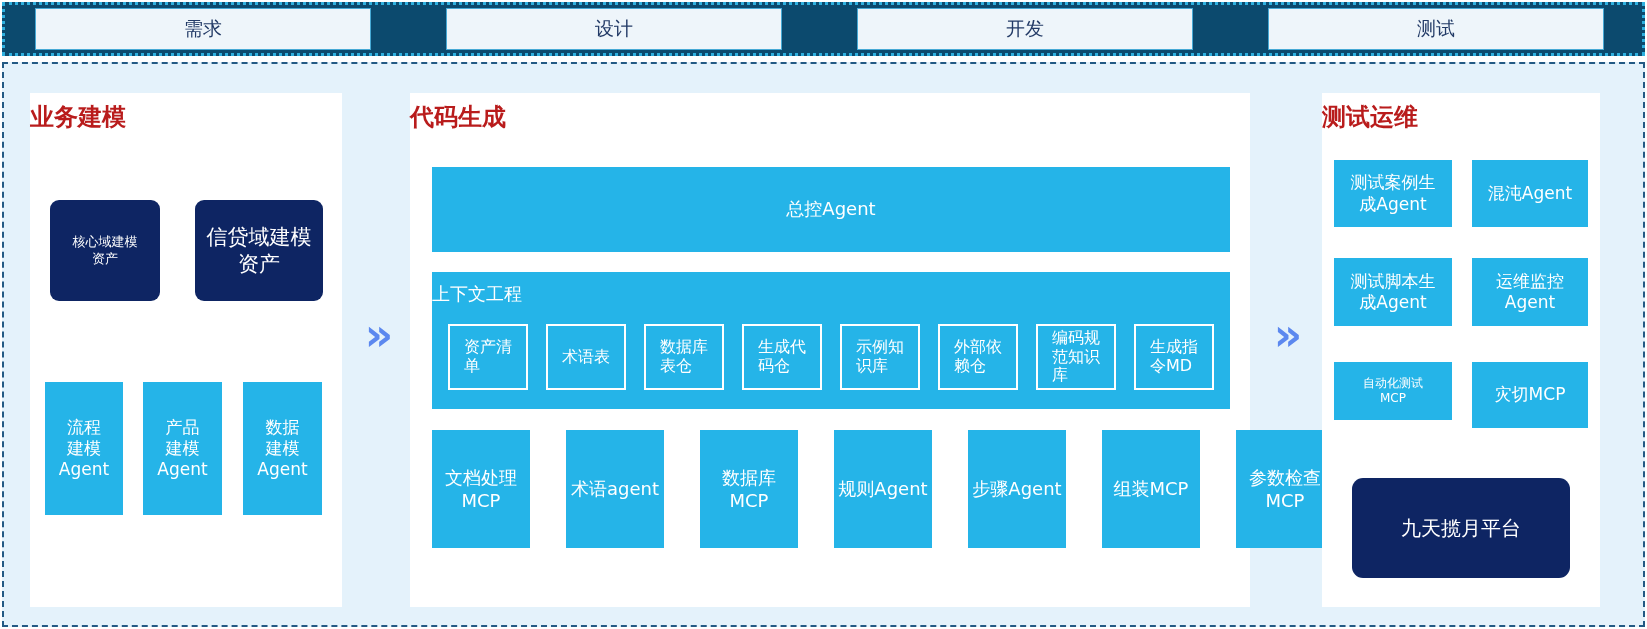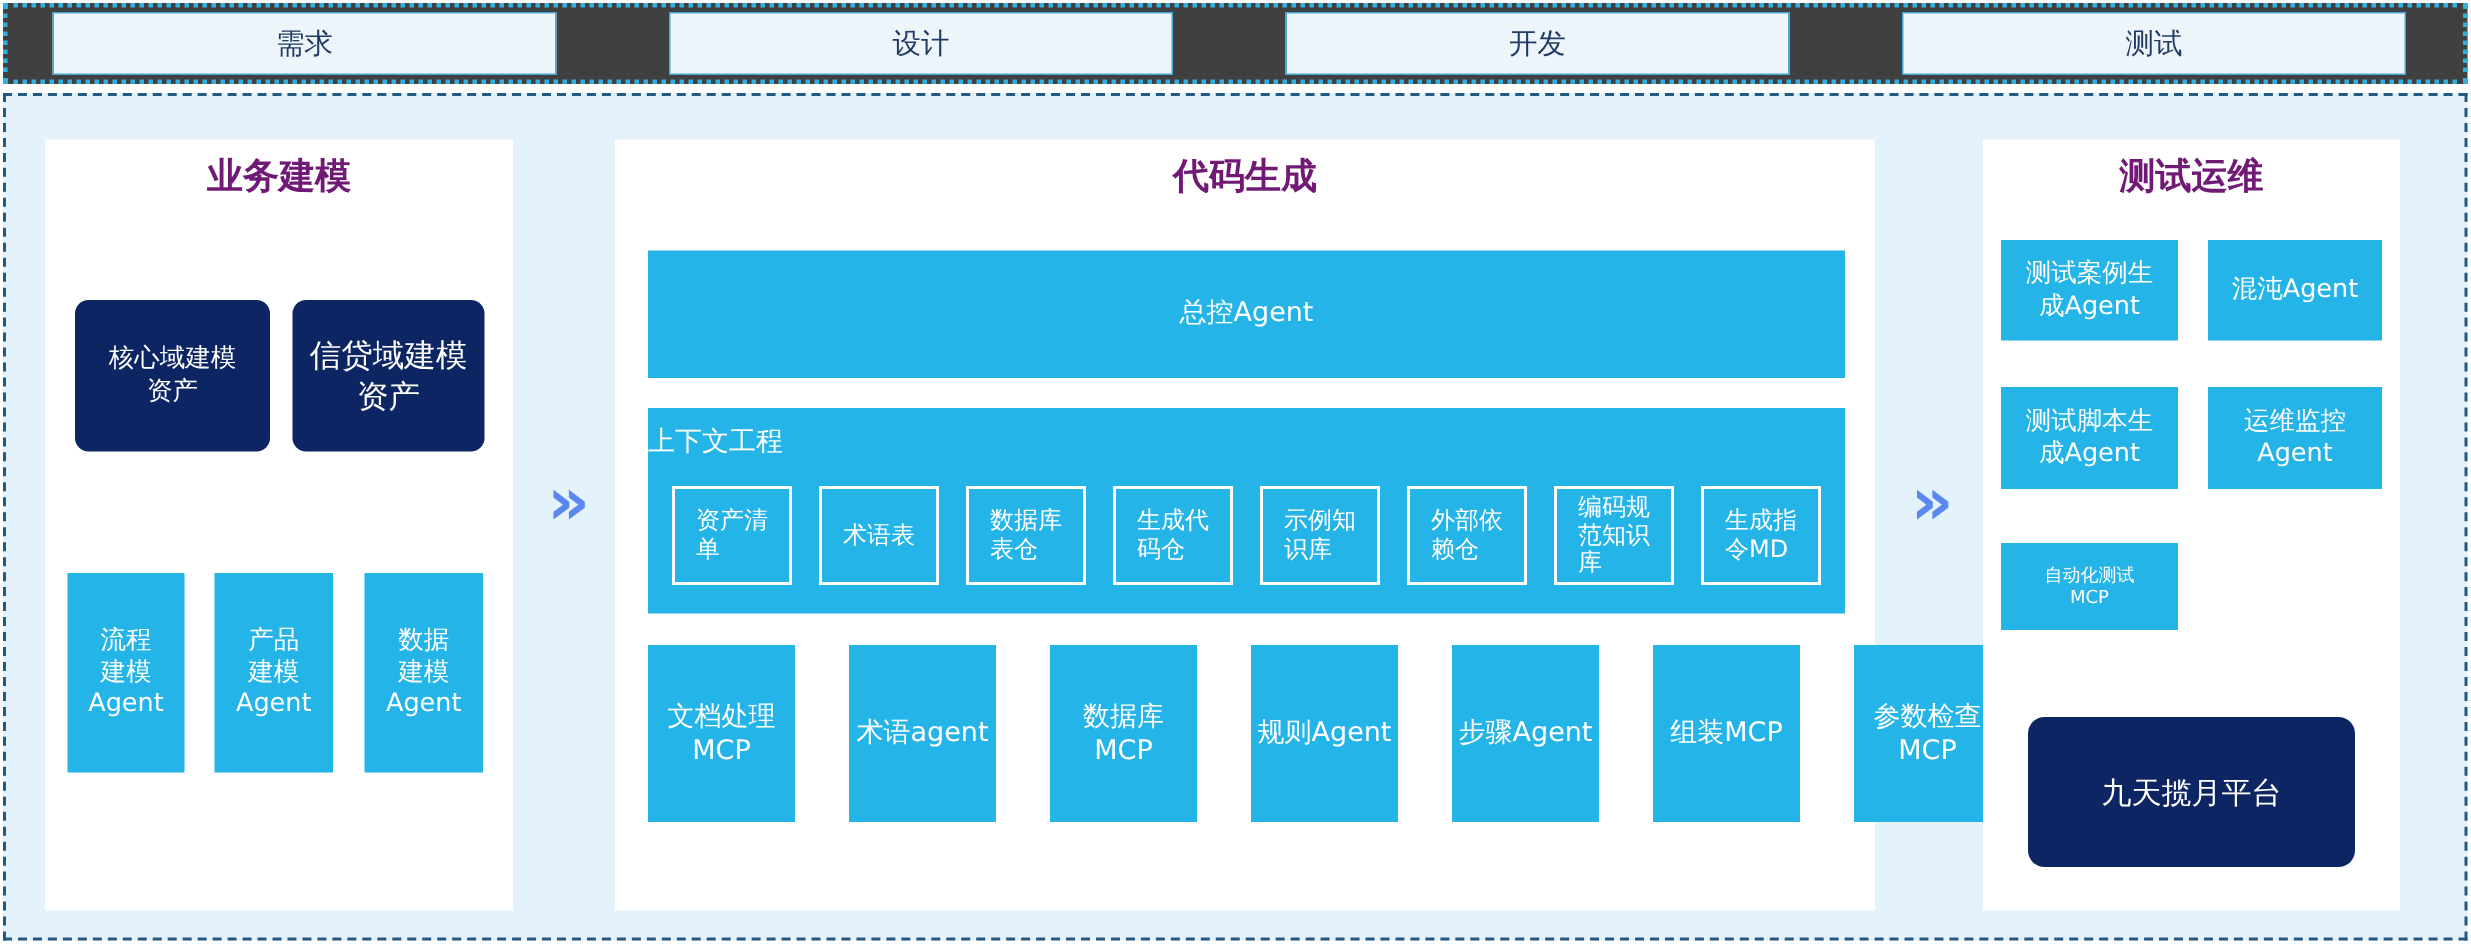--- a/index.html
+++ b/index.html
@@ -1,29 +1,29 @@
 <!DOCTYPE html>
 <html><head>
 <meta charset="utf-8">
 <style>
   html,body{margin:0;padding:0;background:#fff;}
   .canvas{position:relative;width:1647px;height:629px;background:#ffffff;overflow:hidden;
           font-family:"DejaVu Sans","Liberation Sans",sans-serif;}
   
   .phase-strip{position:absolute;left:2px;top:2px;width:1643px;height:54px;box-sizing:border-box;
-               border:3px dotted #2fb0df;background:#404040;display:flex;align-items:center;
+               border:3px dotted #2fb0df;background:#0c4a6e;display:flex;align-items:center;
                justify-content:space-between;padding:0 38px 0 30px;}
   .phase-box{width:336px;height:42px;box-sizing:border-box;background:#eef5fa;border:1px solid #46a9d5;
              display:flex;align-items:center;justify-content:center;font-size:19px;color:#223a66;}
   
   .main-area{position:absolute;left:2px;top:62px;width:1643px;height:565px;box-sizing:border-box;
              border:2px dashed #235a84;background:#e4f2fb;}
   .panel{position:absolute;background:#ffffff;}
-  .panel-title{position:absolute;left:0;top:8px;width:100%;text-align:center;font-size:24px;
-               font-weight:bold;color:#701a75;}
+  .panel-title{position:absolute;left:0;top:8px;width:100%;text-align:left;font-size:24px;
+               font-weight:bold;color:#b91c1c;}
   .box{position:absolute;display:flex;align-items:center;justify-content:center;text-align:center;
        white-space:pre-line;box-sizing:border-box;line-height:1.25;}
   .cyan{background:#25b4e8;color:#ffffff;}
   .navy{background:#0e2563;color:#ffffff;border-radius:9px;}
   .arrow{position:absolute;transform:translate(-50%,-50%);font-size:44px;font-weight:bold;
          color:#5b88ef;letter-spacing:-4px;line-height:1;}
   .master-bar{font-size:18px;}
   .ctx-section{position:absolute;left:22px;top:179px;width:798px;height:137px;background:#25b4e8;}
   .ctx-title{position:absolute;left:0;top:10px;width:100%;text-align:left;color:#ffffff;font-size:18px;}
   .ctx-row{position:absolute;left:16px;top:52px;width:766px;height:66px;display:flex;
@@ -46,21 +46,21 @@
     <div class="phase-box">需求</div>
     <div class="phase-box">设计</div>
     <div class="phase-box">开发</div>
     <div class="phase-box">测试</div>
   </div>
 
   <div class="main-area">
 
     <div class="panel" style="left:26px;top:29px;width:312px;height:514px;">
       <div class="panel-title">业务建模</div>
-      <div class="box navy" style="left:20px;top:107px;width:130px;height:101px;font-size:17px;text-align:center;">核心域建模
+      <div class="box navy" style="left:20px;top:107px;width:110px;height:101px;font-size:13px;text-align:center;">核心域建模
 资产</div>
       <div class="box navy" style="left:165px;top:107px;width:128px;height:101px;font-size:21px;">信贷域建模
 资产</div>
       <div class="box cyan" style="left:15px;top:289px;width:78px;height:133px;font-size:17px;">流程
 建模
 Agent</div>
       <div class="box cyan" style="left:113px;top:289px;width:79px;height:133px;font-size:17px;">产品
 建模
 Agent</div>
       <div class="box cyan" style="left:213px;top:289px;width:79px;height:133px;font-size:17px;">数据
@@ -117,17 +117,18 @@
       <div class="panel-title">测试运维</div>
       <div class="box cyan" style="left:12px;top:67px;width:118px;height:67px;font-size:17px;">测试案例生
 成Agent</div>
       <div class="box cyan" style="left:150px;top:67px;width:116px;height:67px;font-size:17px;">混沌Agent</div>
       <div class="box cyan" style="left:12px;top:165px;width:118px;height:68px;font-size:17px;">测试脚本生
 成Agent</div>
       <div class="box cyan" style="left:150px;top:165px;width:116px;height:68px;font-size:17px;">运维监控
 Agent</div>
       <div class="box cyan" style="left:12px;top:269px;width:118px;height:58px;font-size:12px;">自动化测试
 MCP</div>
+      <div class="box cyan" style="left:150px;top:269px;width:116px;height:66px;font-size:17px;">灾切MCP</div>
       <div class="box navy" style="left:30px;top:385px;width:218px;height:100px;font-size:20px;border-radius:11px;">九天揽月平台</div>
     </div>
 
   </div>
 </div>
 
 </body></html>

